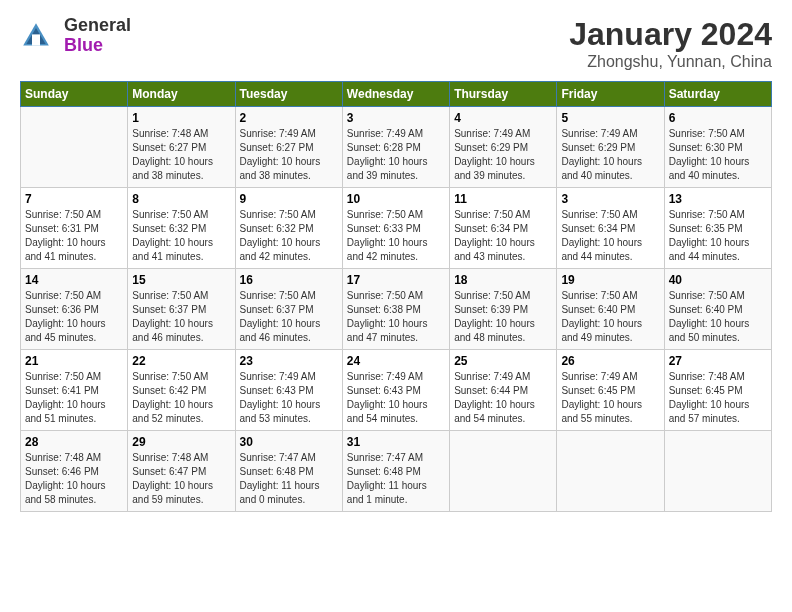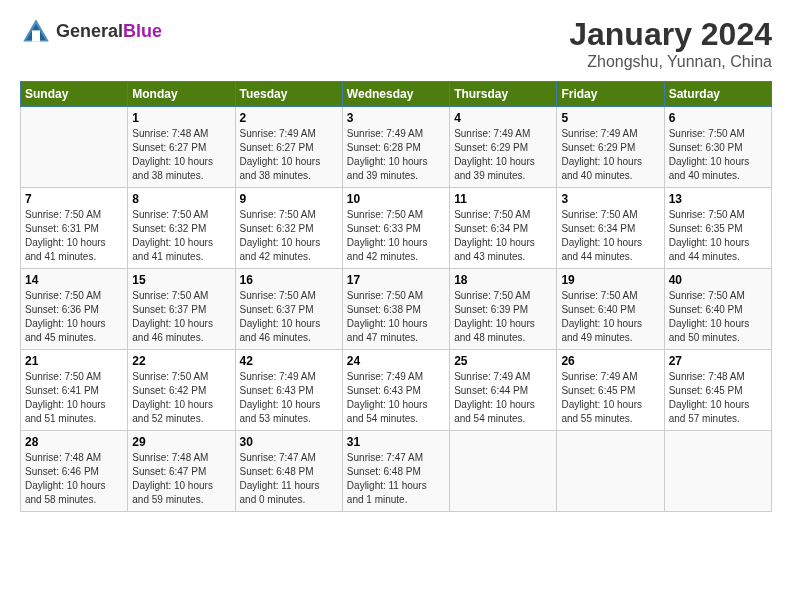--- a/index.html
+++ b/index.html
@@ -19,22 +19,23 @@
       justify-content: space-between;
       align-items: flex-start;
       margin-bottom: 10px;
     }
     .logo {
       display: flex;
       align-items: center;
     }
     .logo-text {
       display: flex;
-      flex-direction: row;
+      flex-direction: column;
       line-height: 1.1;
+      margin-left: 8px;
     }
     .logo-general {
       font-size: 18px;
       font-weight: bold;
       color: #333;
     }
     .logo-blue {
       font-size: 18px;
       font-weight: bold;
       color: #a21caf;
@@ -285,21 +286,21 @@
 and 51 minutes.</div>
           </td>
           <td>
             <span class="day-number">22</span>
             <div class="day-info" style="white-space: pre-line;">Sunrise: 7:50 AM
 Sunset: 6:42 PM
 Daylight: 10 hours
 and 52 minutes.</div>
           </td>
           <td>
-            <span class="day-number">42</span>
+            <span class="day-number">23</span>
             <div class="day-info" style="white-space: pre-line;">Sunrise: 7:49 AM
 Sunset: 6:43 PM
 Daylight: 10 hours
 and 53 minutes.</div>
           </td>
           <td>
             <span class="day-number">24</span>
             <div class="day-info" style="white-space: pre-line;">Sunrise: 7:49 AM
 Sunset: 6:43 PM
 Daylight: 10 hours

